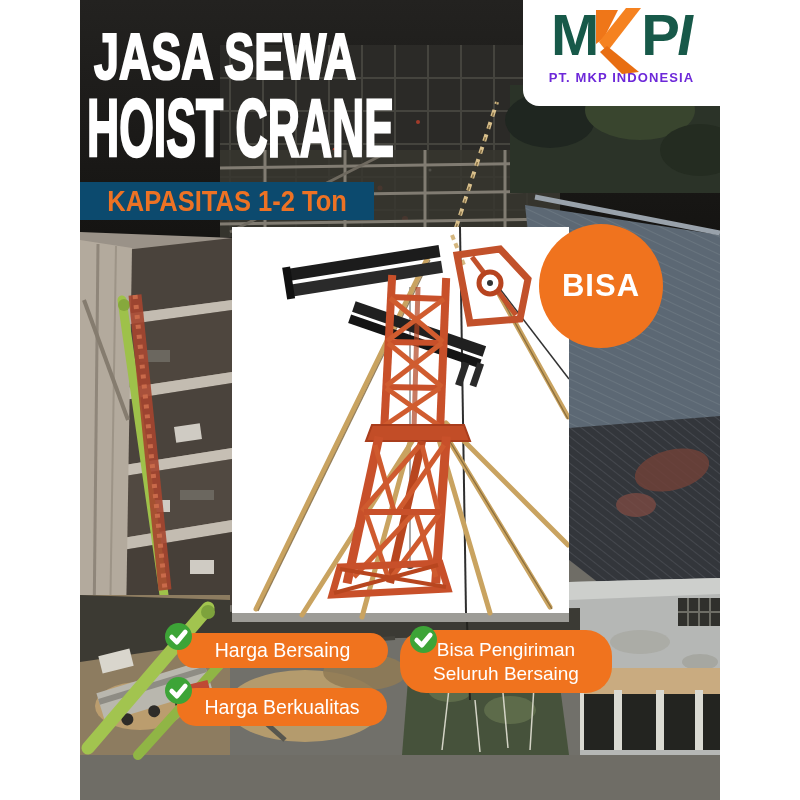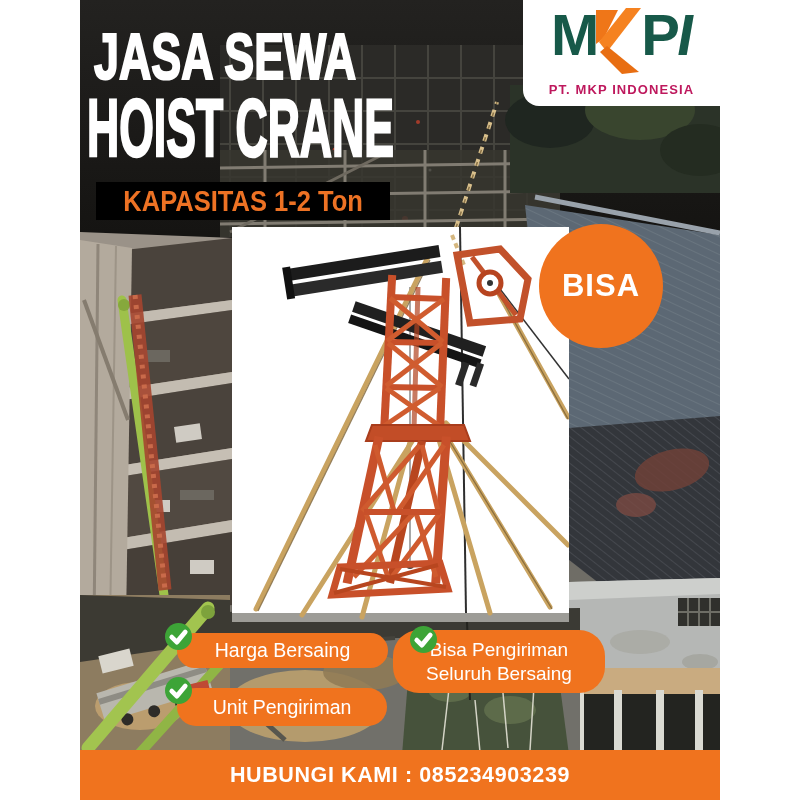--- a/index.html
+++ b/index.html
@@ -8,47 +8,47 @@
   .flyer{position:absolute;left:80px;top:0;width:640px;height:800px;background:#161513;overflow:hidden;}
   .bg-photo{position:absolute;left:0;top:0;width:640px;height:800px;z-index:0;}
 
   
   .logo-box{position:absolute;left:443px;top:0;width:197px;height:106px;background:#ffffff;
             border-radius:0 0 0 16px;z-index:4;display:flex;flex-direction:column;align-items:center;justify-content:flex-start;padding-top:4px;box-sizing:border-box;}
   .logo-word{display:flex;align-items:flex-start;height:64px;line-height:64px;}
   .logo-letter{font-size:58px;font-weight:bold;color:#175949;letter-spacing:-2px;line-height:62px;}
   .logo-letter.slant{display:inline-block;transform:skewX(-10deg);}
   .logo-k{width:50px;height:70px;margin:0 -3px;position:relative;top:2px;}
-  .logo-company{font-size:13px;font-weight:bold;color:#be185d;letter-spacing:1.1px;margin-top:14px;}
+  .logo-company{font-size:13px;font-weight:bold;color:#6d28d9;letter-spacing:1.1px;margin-top:2px;}
 
   
   .title{position:absolute;left:14px;top:26px;z-index:3;color:#ffffff;}
   .title-l1{font-weight:bold;font-size:64px;line-height:62px;transform:scaleX(0.70);transform-origin:left top;
             -webkit-text-stroke:2.2px #ffffff;white-space:nowrap;}
   .title-l2{font-weight:bold;font-size:81px;line-height:78px;margin-top:1px;transform:scaleX(0.55);transform-origin:left top;
             -webkit-text-stroke:2.6px #ffffff;white-space:nowrap;margin-left:-7px;}
 
-  .capacity{position:absolute;left:16px;top:182px;width:294px;height:38px;background:#000000;z-index:3;
+  .capacity{position:absolute;left:0;top:182px;width:294px;height:38px;background:#0c4a6e;z-index:3;
             display:flex;align-items:center;justify-content:center;}
   .capacity span{color:#ED7224;font-weight:bold;font-size:29px;transform:scaleX(0.88);white-space:nowrap;}
 
   
   .photo-box{position:absolute;left:152px;top:227px;width:337px;height:395px;background:#ffffff;z-index:2;}
 
   
   .nego{position:absolute;left:459px;top:224px;width:124px;height:124px;border-radius:50%;background:#F0731E;z-index:5;
         display:flex;flex-direction:column;align-items:center;justify-content:center;color:#fff;font-weight:bold;
         font-size:31px;line-height:34px;letter-spacing:1px;}
 
   
   .badge{position:absolute;background:#F0731E;color:#ffffff;font-weight:normal;z-index:5;
          display:flex;flex-direction:column;align-items:center;justify-content:center;text-align:right;}
   .badge-1{left:97px;top:633px;width:211px;height:35px;border-radius:18px;font-size:19.5px;}
   .badge-2{left:97px;top:688px;width:210px;height:38px;border-radius:19px;font-size:19.5px;}
-  .badge-3{left:313px;top:630px;width:212px;height:63px;border-radius:26px;font-size:19px;line-height:24px;}
+  .badge-3{left:320px;top:630px;width:212px;height:63px;border-radius:26px;font-size:19px;line-height:24px;}
   .check{position:absolute;width:27px;height:27px;border-radius:50%;background:#3DA437;z-index:6;
          display:flex;align-items:center;justify-content:center;}
   .check-1{left:85px;top:623px;}
   .check-2{left:85px;top:677px;}
   .check-3{left:330px;top:626px;}
 
   
   .contact-bar{position:absolute;left:0;top:750px;width:640px;height:50px;background:#F0731E;z-index:6;
                display:flex;align-items:center;justify-content:center;}
   .contact-bar span{color:#ffffff;font-size:21.5px;font-weight:bold;letter-spacing:0.6px;white-space:nowrap;}
@@ -338,21 +338,21 @@
     </div>
 
     <div class="nego">
       <span>BISA</span>
     </div>
 
     <div class="badge badge-1">
       <span>Harga Bersaing</span>
     </div>
     <div class="badge badge-2">
-      <span>Unit Pengiriman</span>
+      <span>Harga Berkualitas</span>
     </div>
     <div class="badge badge-3">
       <span>Bisa Pengiriman</span>
       <span>Seluruh Bersaing</span>
     </div>
 
     <div class="check check-1">
       <svg width="27" height="27" viewBox="0 0 24 24">
           <polyline points="6,12.5 10.5,17 18,8" fill="none" stroke="#ffffff" stroke-width="4.2" stroke-linecap="round" stroke-linejoin="round"></polyline>
         </svg>
@@ -361,18 +361,15 @@
       <svg width="27" height="27" viewBox="0 0 24 24">
           <polyline points="6,12.5 10.5,17 18,8" fill="none" stroke="#ffffff" stroke-width="4.2" stroke-linecap="round" stroke-linejoin="round"></polyline>
         </svg>
     </div>
     <div class="check check-3">
       <svg width="27" height="27" viewBox="0 0 24 24">
           <polyline points="6,12.5 10.5,17 18,8" fill="none" stroke="#ffffff" stroke-width="4.2" stroke-linecap="round" stroke-linejoin="round"></polyline>
         </svg>
     </div>
 
-    <div class="contact-bar">
-      <span>HUBUNGI KAMI : 085234903239</span>
-    </div>
 
   </div>
 </div>
 
 </body></html>

